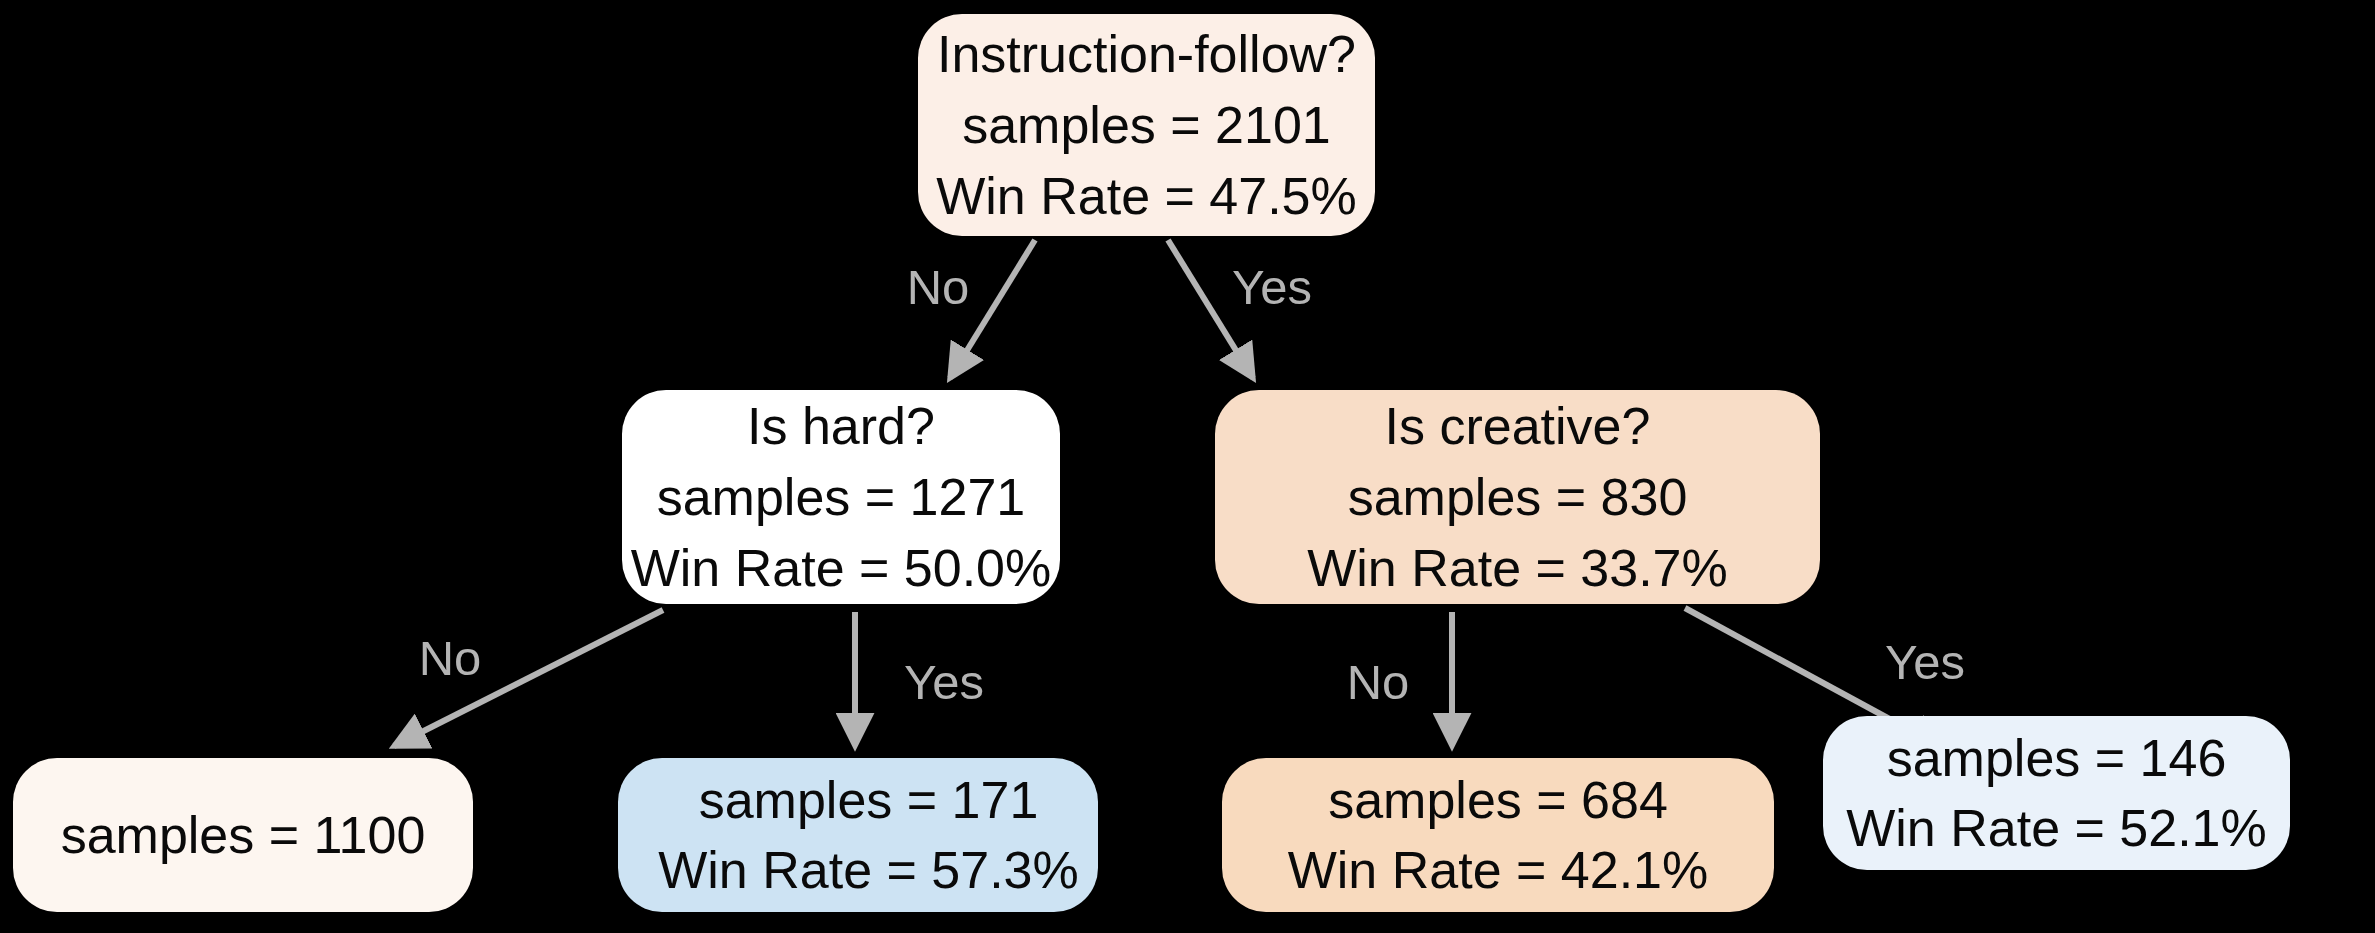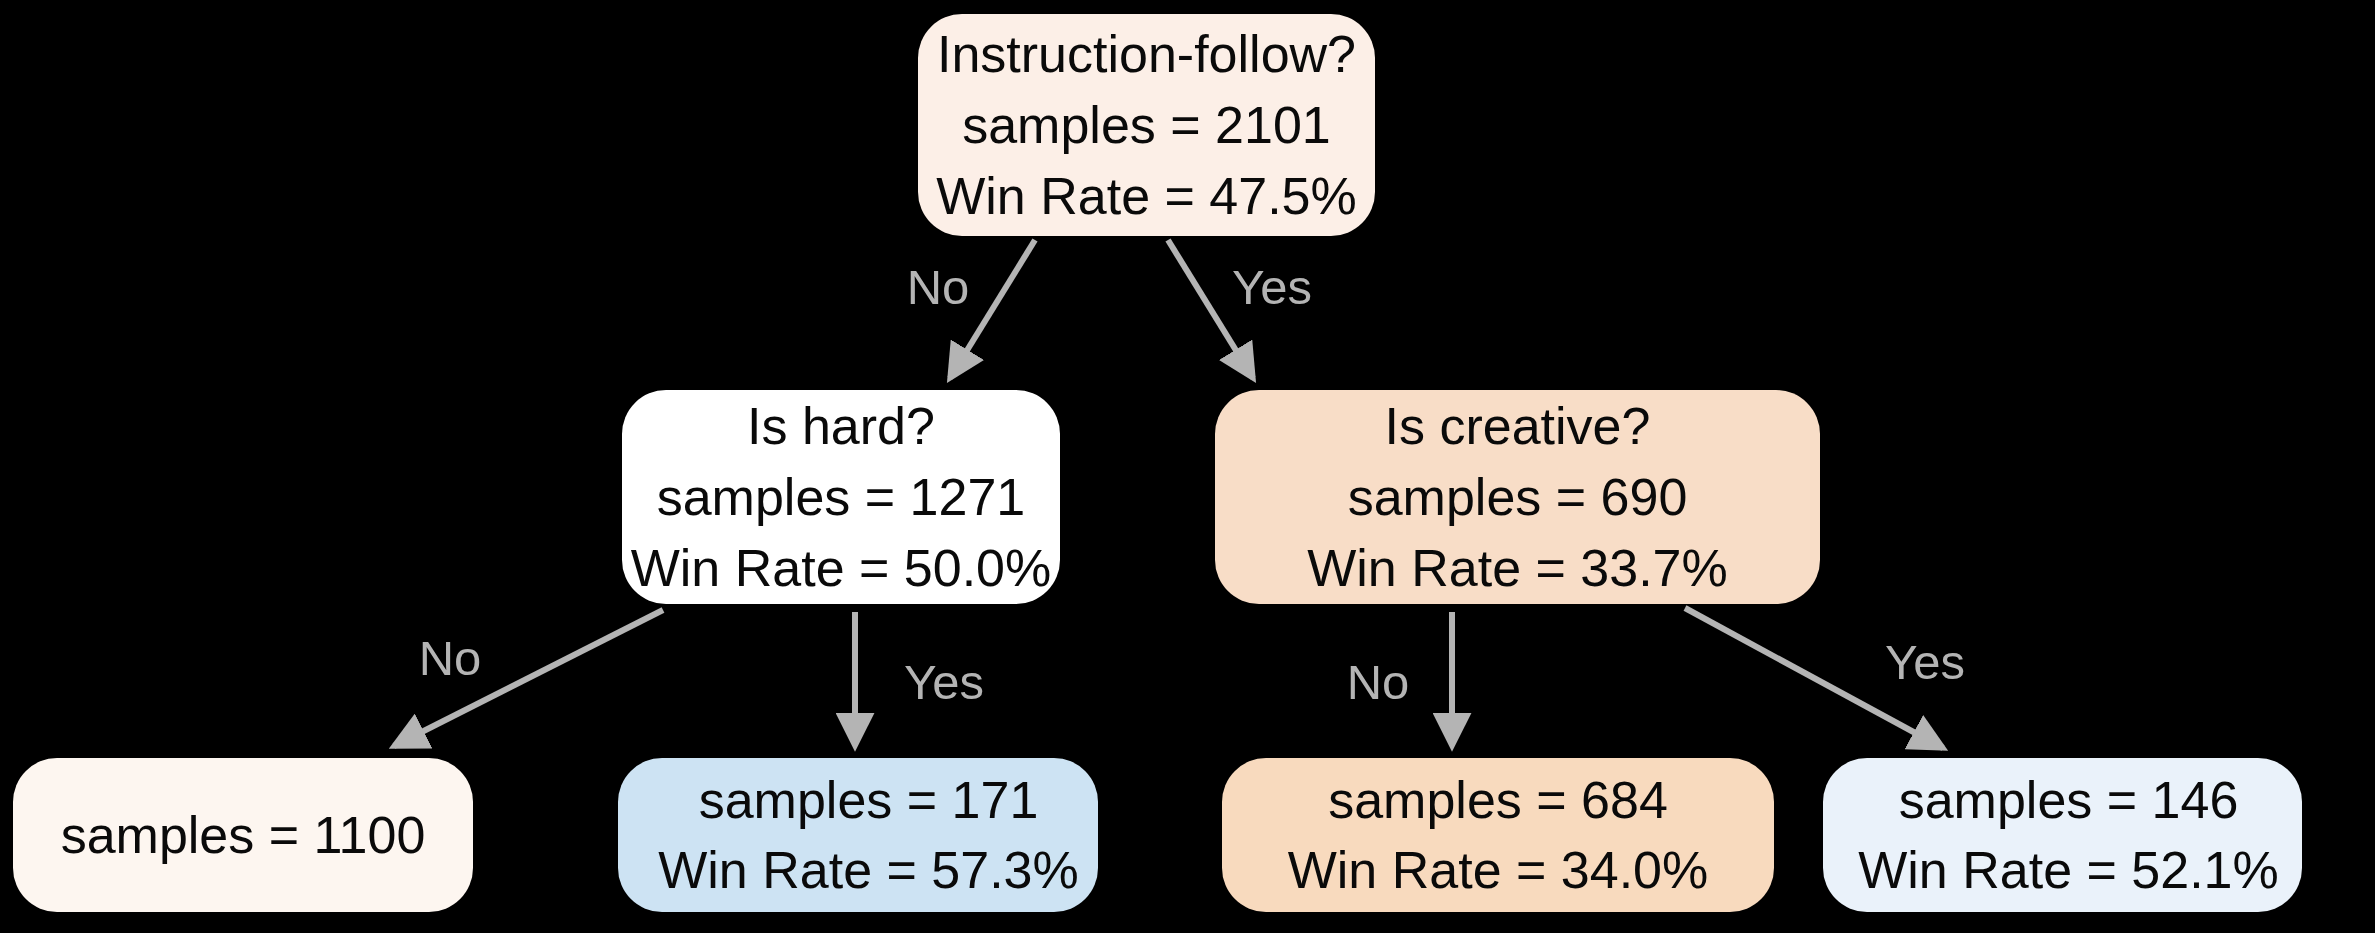--- a/index.html
+++ b/index.html
@@ -64,39 +64,39 @@
   </div>
 
   <div class="node" style="left: 622px; top: 390px; width: 438px; height: 214px; background: rgb(255, 255, 255);">
     <span>Is hard?</span>
     <span>samples = 1271</span>
     <span>Win Rate = 50.0%</span>
   </div>
 
   <div class="node" style="left: 1215px; top: 390px; width: 605px; height: 214px; background: rgb(248, 221, 199);">
     <span>Is creative?</span>
-    <span>samples = 690</span>
+    <span>samples = 830</span>
     <span>Win Rate = 33.7%</span>
   </div>
 
   <div class="node leaf" style="left: 13px; top: 758px; width: 460px; height: 154px; background: rgb(253, 246, 240);">
     <span>samples = 1100</span>
   </div>
 
   <div class="node leaf" style="left: 618px; top: 758px; width: 459px; height: 154px; background: rgb(205, 227, 243); padding-left: 21px;">
     <span>samples = 171</span>
     <span>Win Rate = 57.3%</span>
   </div>
 
   <div class="node leaf" style="left: 1222px; top: 758px; width: 552px; height: 154px; background: rgb(248, 218, 190);">
     <span>samples = 684</span>
-    <span>Win Rate = 34.0%</span>
+    <span>Win Rate = 42.1%</span>
   </div>
 
-  <div class="node leaf" style="left: 1823px; top: 758px; width: 467px; height: 154px; background: rgb(234, 242, 250); padding-left: 12px;">
+  <div class="node leaf" style="left: 1823px; top: 716px; width: 467px; height: 154px; background: rgb(234, 242, 250);">
     <span>samples = 146</span>
     <span>Win Rate = 52.1%</span>
   </div>
 
   <span class="edge-label" style="left:938px;top:287px;">No</span>
   <span class="edge-label" style="left:1272px;top:287px;">Yes</span>
   <span class="edge-label" style="left:450px;top:658px;">No</span>
   <span class="edge-label" style="left:944px;top:682px;">Yes</span>
   <span class="edge-label" style="left:1378px;top:682px;">No</span>
   <span class="edge-label" style="left:1925px;top:662px;">Yes</span>

